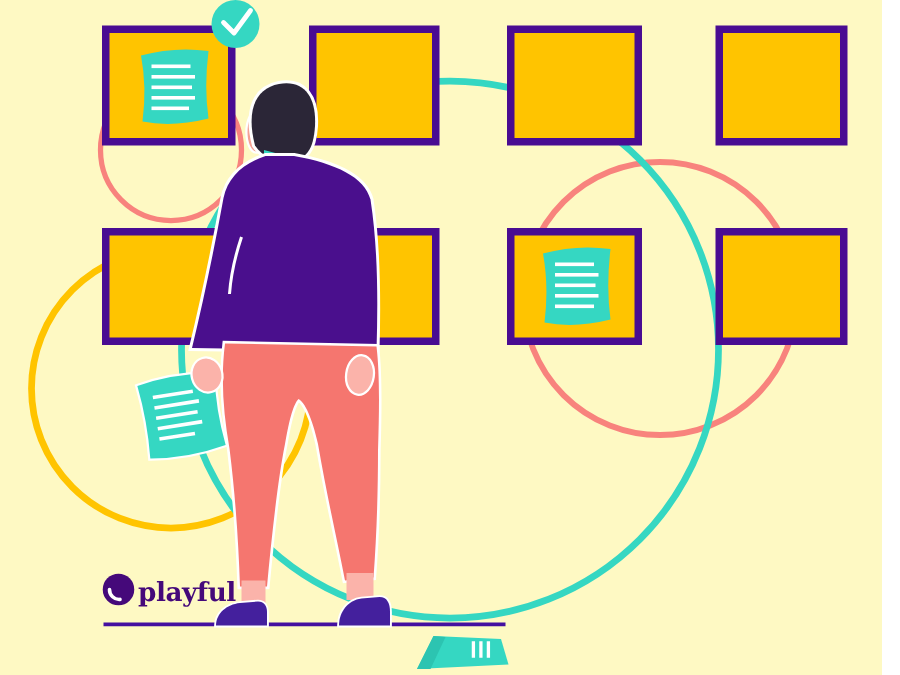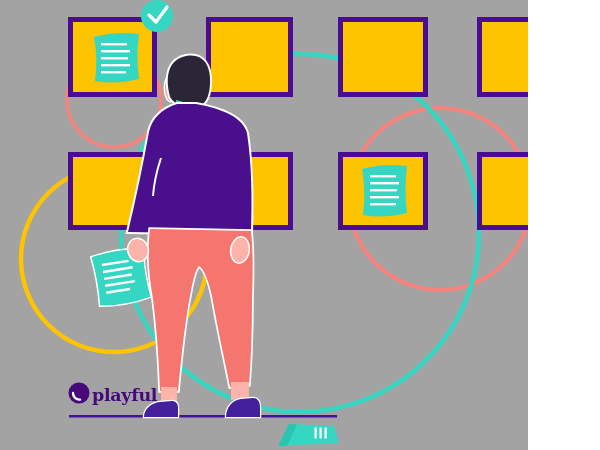--- a/index.html
+++ b/index.html
@@ -1,16 +1,16 @@
 <!DOCTYPE html>
 <html><head>
 <meta charset="utf-8">
 <style>
   html,body{margin:0;padding:0;background:#ffffff;font-family:"Liberation Sans",sans-serif;}
-  .stage{position:relative;width:528px;height:450px;background:#a3a3a3;overflow:hidden;}
+  .stage{position:relative;width:588px;height:450px;background:#fef9c3;overflow:hidden;}
   svg{display:block;}
   .brand-text{font-family:"DejaVu Serif","Liberation Serif",serif;font-weight:bold;font-size:17.5px;letter-spacing:-0.3px;}
 </style>
 </head>
 <body>
 
 <div class="stage">
 <svg width="600" height="450" viewBox="0 0 600 450">
 
   <g fill="none">

